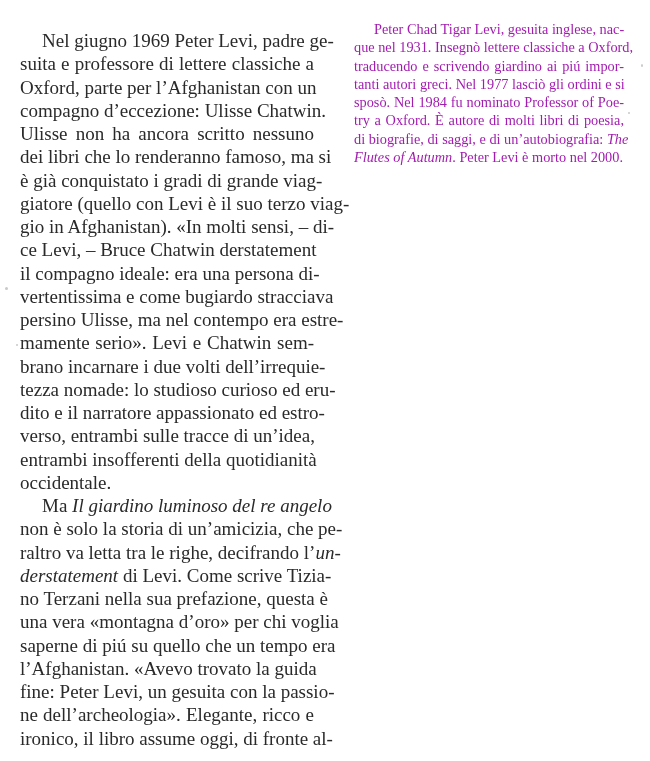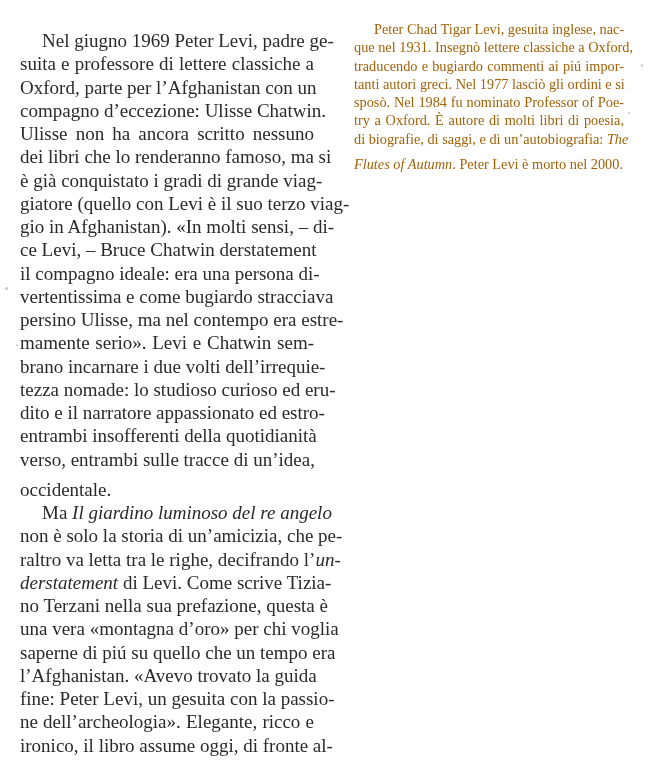--- a/index.html
+++ b/index.html
@@ -6,28 +6,28 @@
   body {
     width: 650px; height: 761px; background: #ffffff; position: relative; overflow: hidden;
     font-family: "Liberation Serif", "DejaVu Serif", serif; color: #2a2a2a;
   }
   .col-left {
     position: absolute; left: 20px; top: 29px; width: 294px;
     font-size: 19px; line-height: 23.25px;
   }
   .col-right {
     position: absolute; left: 354px; top: 20px; width: 270px;
-    font-size: 14.3px; line-height: 18.3px; color: #a16207;
+    font-size: 14.3px; line-height: 18.3px; color: #a21caf;
   }
   .line {
     display: block; white-space: nowrap; text-align: justify; text-align-last: justify;
     height: 23.25px; overflow: visible;
   }
   .col-right .line { height: 18.3px; }
-  .line.last { text-align-last: left; margin-top: 7px; }
+  .line.last { text-align-last: left; }
   .indent { padding-left: 22px; }
   .col-right .indent { padding-left: 20px; }
   i { }
   .speck { position: absolute; background: #c9c9c9; border-radius: 50%; }
 </style>
 </head>
 <body>
 
 <div class="col-left">
   <div id="p1">
@@ -41,22 +41,22 @@
       <span class="line">giatore (quello con Levi è il suo terzo viag-</span>
       <span class="line">gio in Afghanistan). «In molti sensi, – di-</span>
       <span class="line">ce Levi, – Bruce Chatwin derstatement</span>
       <span class="line">il compagno ideale: era una persona di-</span>
       <span class="line">vertentissima e come bugiardo stracciava</span>
       <span class="line">persino Ulisse, ma nel contempo era estre-</span>
       <span class="line">mamente serio». Levi e Chatwin sem-</span>
       <span class="line">brano incarnare i due volti dell’irrequie-</span>
       <span class="line">tezza nomade: lo studioso curioso ed eru-</span>
       <span class="line">dito e il narratore appassionato ed estro-</span>
+      <span class="line">verso, entrambi sulle tracce di un’idea,</span>
       <span class="line">entrambi insofferenti della quotidianità</span>
-      <span class="line">verso, entrambi sulle tracce di un’idea,</span>
       <span class="line last">occidentale.</span>
     </div>
   <div>
     <span class="line indent"><span>Ma </span><i>Il giardino luminoso del re angelo</i></span>
     <span class="line">non è solo la storia di un’amicizia, che pe-</span>
     <span class="line"><span>raltro va letta tra le righe, decifrando l’</span><i>un-</i></span>
     <span class="line"><i>derstatement</i><span> di Levi. Come scrive Tizia-</span></span>
     <div id="p2rest">
         <span class="line">no Terzani nella sua prefazione, questa è</span>
         <span class="line">una vera «montagna d’oro» per chi voglia</span>
@@ -66,21 +66,21 @@
         <span class="line">ne dell’archeologia». Elegante, ricco e</span>
         <span class="line">ironico, il libro assume oggi, di fronte al-</span>
       </div>
   </div>
 </div>
 
 <div class="col-right">
   <div id="noteLines">
       <span class="line indent">Peter Chad Tigar Levi, gesuita inglese, nac-</span>
       <span class="line">que nel 1931. Insegnò lettere classiche a Oxford,</span>
-      <span class="line">traducendo e bugiardo commenti ai piú impor-</span>
+      <span class="line">traducendo e scrivendo giardino ai piú impor-</span>
       <span class="line">tanti autori greci. Nel 1977 lasciò gli ordini e si</span>
       <span class="line">sposò. Nel 1984 fu nominato Professor of Poe-</span>
       <span class="line">try a Oxford. È autore di molti libri di poesia,</span>
     </div>
   <span class="line"><span>di biografie, di saggi, e di un’autobiografia: </span><i>The</i></span>
   <span class="line last"><i>Flutes of Autumn</i><span>. Peter Levi è morto nel 2000.</span></span>
 </div>
 
 <div class="speck" style="left:5px;top:287px;width:3px;height:3px;"></div>
 <div class="speck" style="left:16px;top:344px;width:2px;height:2px;"></div>

